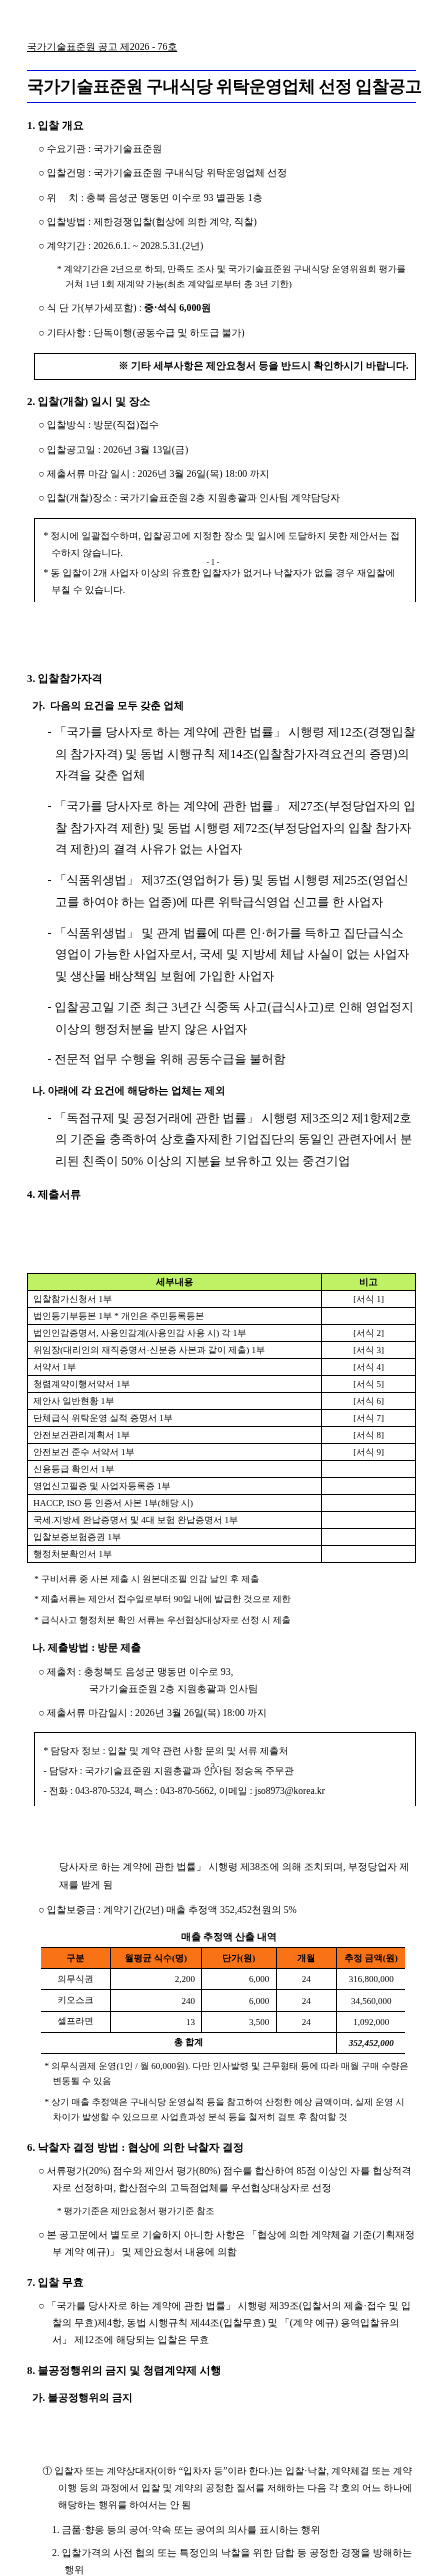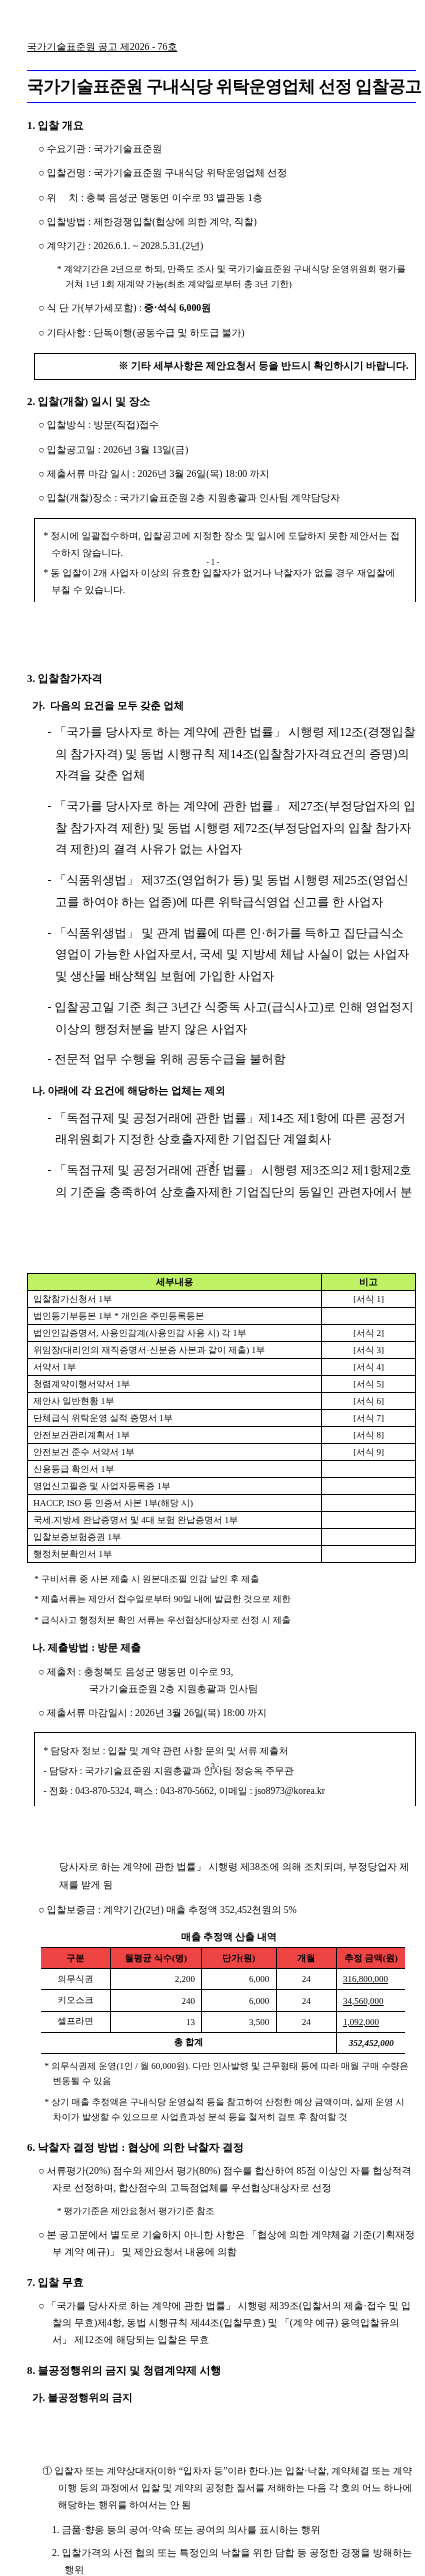--- a/index.html
+++ b/index.html
@@ -28,28 +28,28 @@
   
   .t1{border-collapse:collapse;width:100%;margin-top:3.1px;font-size:9px;border:0.8px solid #000;}
   .t1 th,.t1 td{border:0.5px solid #000;padding:1.5px 5.2px;height:11.3px;text-align:left;}
   .t1 th{background:#bef264;font-weight:bold;text-align:center;font-size:9.3px;height:13.4px;}
   .t1 th:nth-child(2),.t1 td:nth-child(2){width:82px;text-align:center;}
   
   .t2-title{font-size:9.8px;font-weight:bold;text-align:center;margin:12.4px 0 3.1px 15.5px;}
   .t2{border-collapse:collapse;width:364px;margin-left:14.4px;font-size:9px;
       border-top:1.5px double #000;border-bottom:0.8px solid #000;}
   .t2 th,.t2 td{border:0.5px solid #000;padding:3.6px 6.2px;}
-  .t2 thead th{background:#ef4444;font-weight:bold;text-align:center;border-top:none;border-bottom:1.5px double #000;}
+  .t2 thead th{background:#f97316;font-weight:bold;text-align:center;border-top:none;border-bottom:1.5px double #000;}
   .t2 tr>*:first-child{border-left:none;}
   .t2 tr>*:last-child{border-right:none;}
   .t2 tbody td:nth-child(1){text-align:center;width:56px;}
   .t2 tbody td:nth-child(2){text-align:right;width:78px;}
   .t2 tbody td:nth-child(3){text-align:right;width:61px;}
   .t2 tbody td:nth-child(4){text-align:center;width:47px;}
-  .t2 tbody td:nth-child(5){text-align:left;text-decoration:underline;}
+  .t2 tbody td:nth-child(5){text-align:center;}
   .t2 tfoot td{font-weight:bold;}
   .t2 tfoot td:first-child{text-align:center;}
   .t2 tfoot td:last-child{text-align:center;font-style:italic;}
 </style>
 </head>
 <body>
 
 <div class="page">
   <p class="notice-no txt">국가기술표준원 공고 제2026 - 76호</p>
   <div class="title-banner">
@@ -83,21 +83,20 @@
 <div class="page" style="padding-top:54px;">
   <p class="h1 txt">3. 입찰참가자격</p>
   <p class="h2 txt">가.  다음의 요건을 모두 갖춘 업체</p>
   <p class="dash txt">- 「국가를 당사자로 하는 계약에 관한 법률」 시행령 제12조(경쟁입찰의 참가자격) 및 동법 시행규칙 제14조(입찰참가자격요건의 증명)의 자격을 갖춘 업체</p>
   <p class="dash txt">- 「국가를 당사자로 하는 계약에 관한 법률」 제27조(부정당업자의 입찰 참가자격 제한) 및 동법 시행령 제72조(부정당업자의 입찰 참가자격 제한)의 결격 사유가 없는 사업자</p>
   <p class="dash txt">- 「식품위생법」 제37조(영업허가 등) 및 동법 시행령 제25조(영업신고를 하여야 하는 업종)에 따른 위탁급식영업 신고를 한 사업자</p>
   <p class="dash txt">- 「식품위생법」 및 관계 법률에 따른 인·허가를 득하고 집단급식소 영업이 가능한 사업자로서, 국세 및 지방세 체납 사실이 없는 사업자 및 생산물 배상책임 보험에 가입한 사업자</p>
   <p class="dash txt">- 입찰공고일 기준 최근 3년간 식중독 사고(급식사고)로 인해 영업정지 이상의 행정처분을 받지 않은 사업자</p>
   <p class="dash txt">- 전문적 업무 수행을 위해 공동수급을 불허함</p>
   <p class="h2 txt">나. 아래에 각 요건에 해당하는 업체는 제외</p>
-  <p class="dash txt">- 「독점규제 및 공정거래에 관한 법률」제14조 제1항에 따른 공정거래위원회가 지정한 상호출자제한 기업집단 계열회사</p>
   <p class="dash txt">- 「독점규제 및 공정거래에 관한 법률」 시행령 제3조의2 제1항제2호의 기준을 충족하여 상호출자제한 기업집단의 동일인 관련자에서 분리된 친족이 50% 이상의 지분을 보유하고 있는 중견기업</p>
   <p class="h1 txt">4. 제출서류</p>
   <p class="h2 txt">가. 제안서 및 부속서류 제출</p>
   <p class="pageno txt">- 2 -</p>
 </div>
 
 <div class="page" style="padding-top:66px;">
   <table class="t1">
     <thead>
       <tr>

